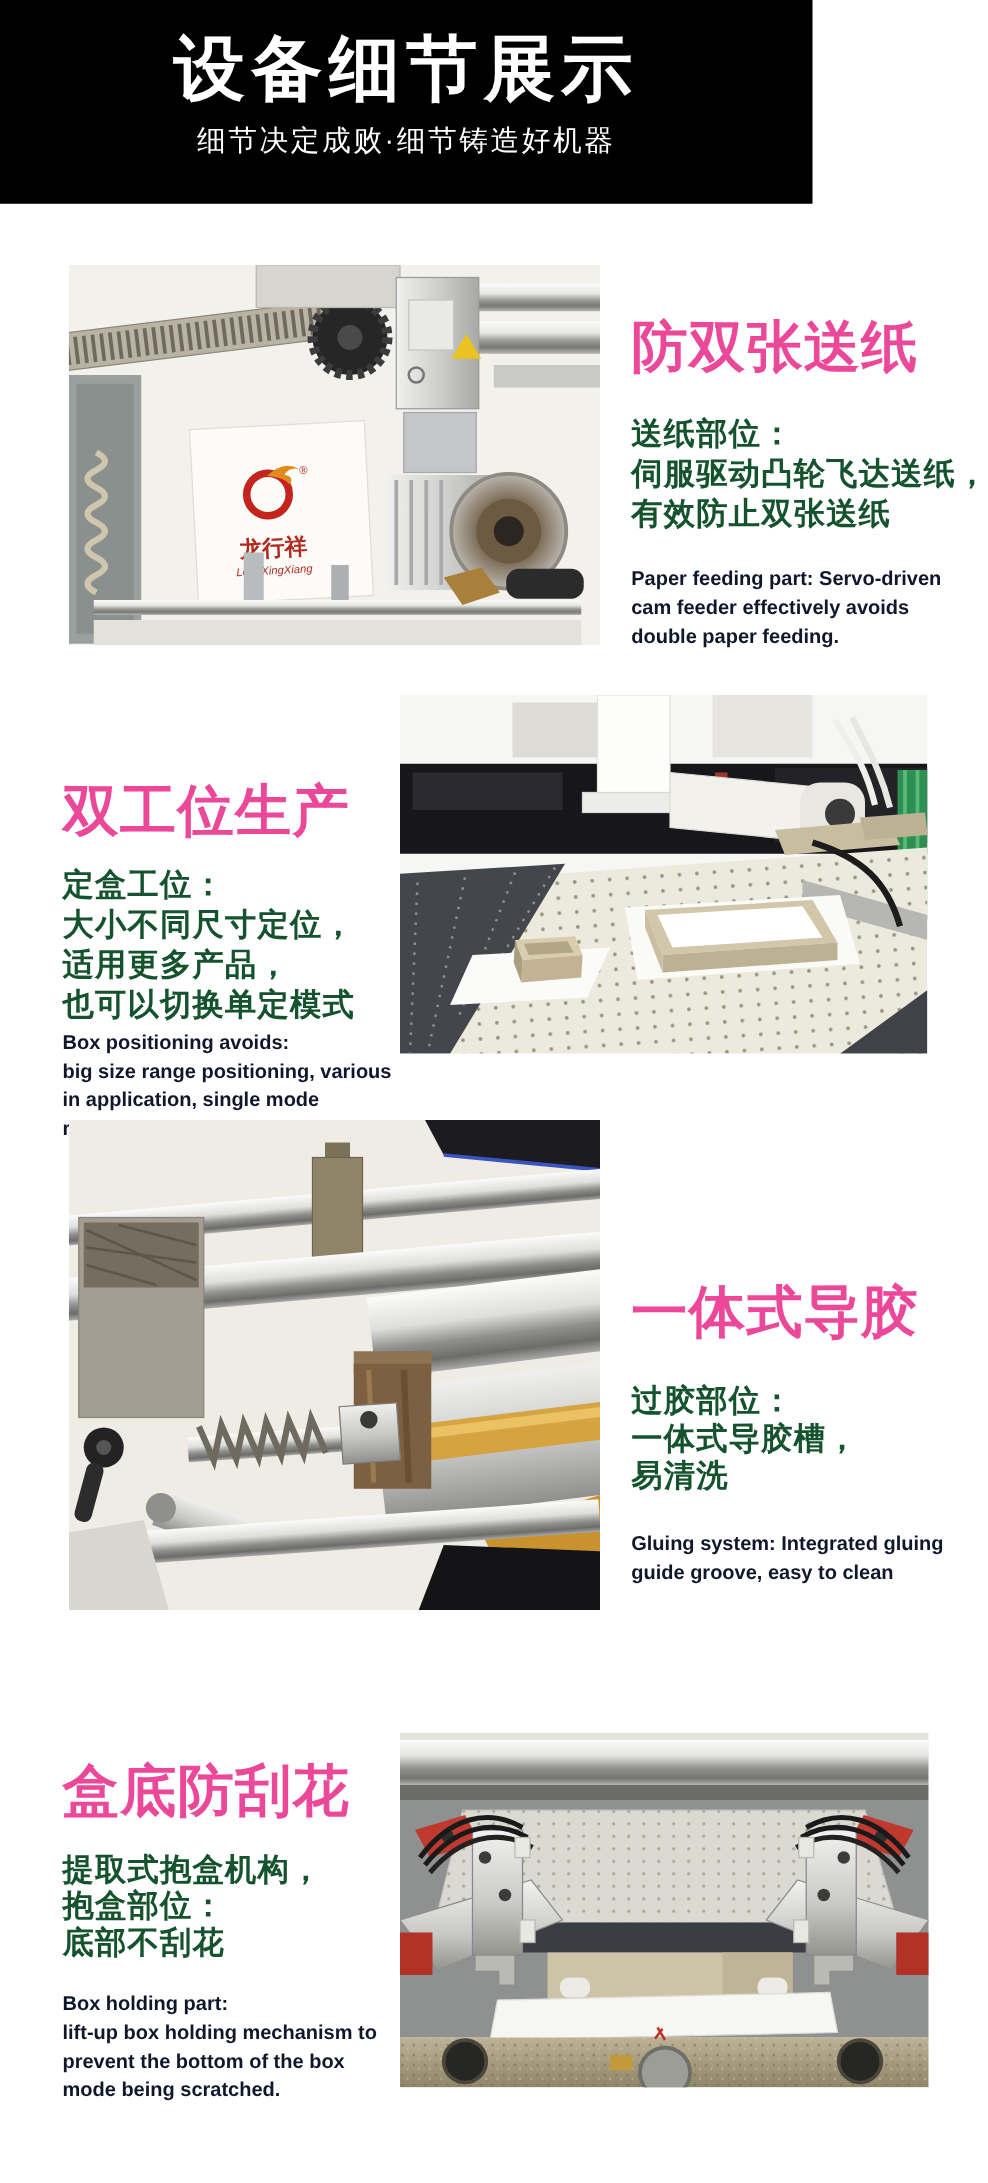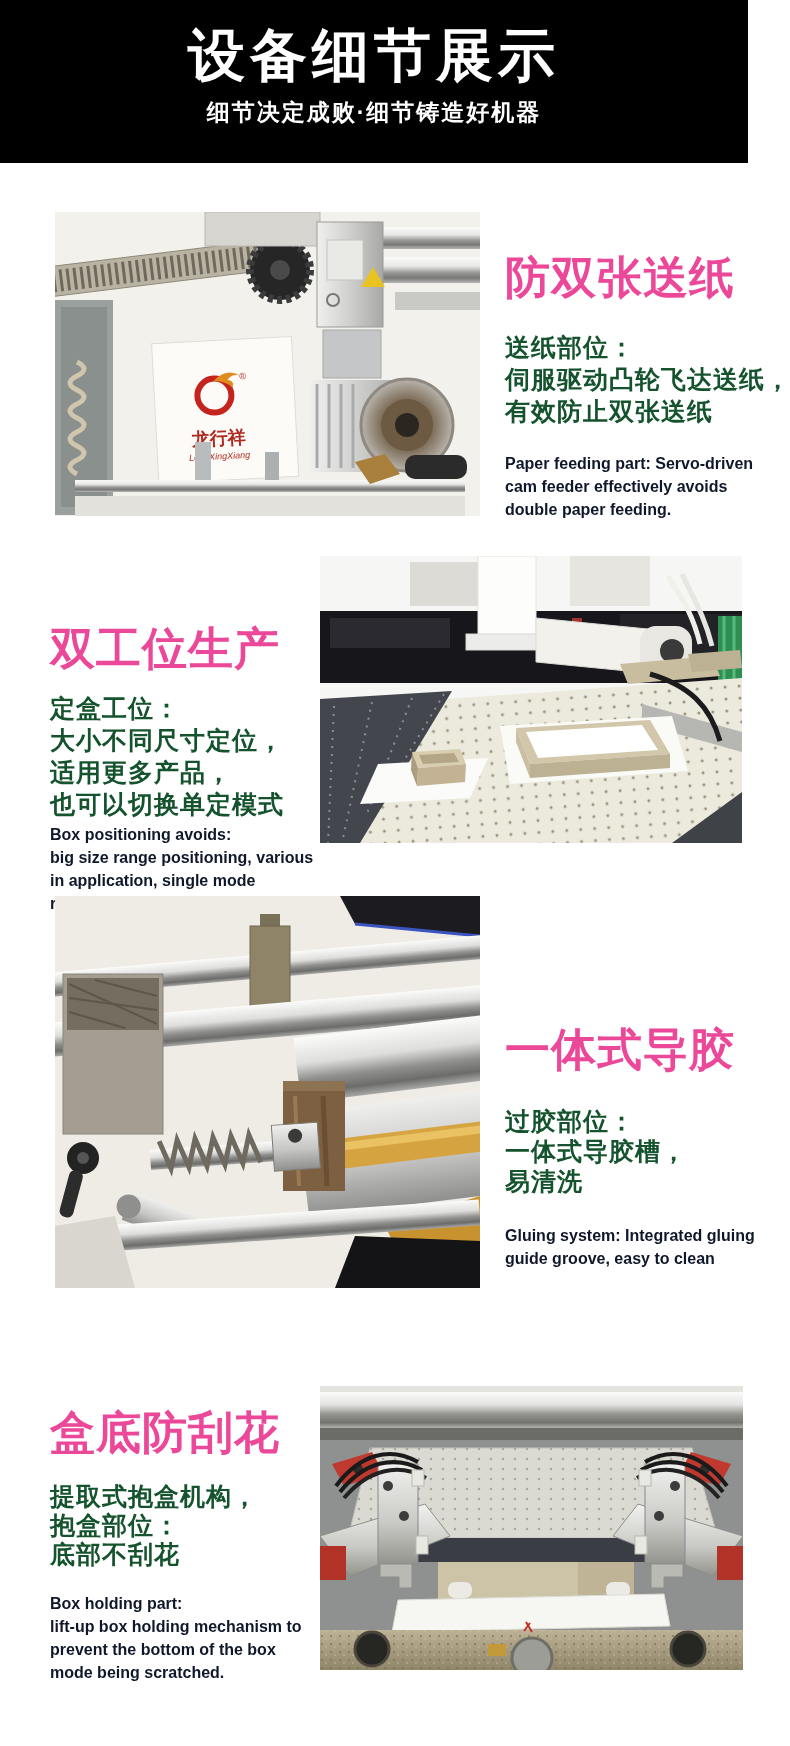--- a/index.html
+++ b/index.html
@@ -1,21 +1,21 @@
 <!DOCTYPE html>
 <html><head>
 <meta charset="utf-8">
 <style>
   html,body{margin:0;padding:0;background:#ffffff;}
   .page{position:relative;width:790px;height:1746px;background:#ffffff;overflow:hidden;
         font-family:"Liberation Sans",sans-serif;}
   
-  .header{position:absolute;left:0;top:0;width:748px;height:163px;background:#000000;text-align:center;}
+  .header{position:absolute;left:0;top:0;width:650px;height:163px;background:#000000;text-align:center;}
   .header-title{padding-top:24px;font-size:57px;font-weight:bold;color:#ffffff;letter-spacing:5px;line-height:1.1;}
-  .header-sub{margin-top:10px;font-size:23px;font-weight:bold;color:#ffffff;letter-spacing:2px;}
+  .header-sub{margin-top:10px;font-size:23px;font-weight:normal;color:#ffffff;letter-spacing:2px;}
   
   .sec-title{position:absolute;font-size:45px;font-weight:bold;color:#ec4899;letter-spacing:1px;white-space:nowrap;line-height:1;}
   .cn{position:absolute;font-size:25px;font-weight:bold;color:#14532d;line-height:32px;letter-spacing:1px;white-space:nowrap;}
   .cn.tight{line-height:29px;}
   .en{position:absolute;font-size:16px;font-weight:bold;color:#0f172a;line-height:23px;white-space:nowrap;}
   .photo{position:absolute;overflow:hidden;}
   .photo svg{display:block;}
 </style>
 </head>
 <body>

